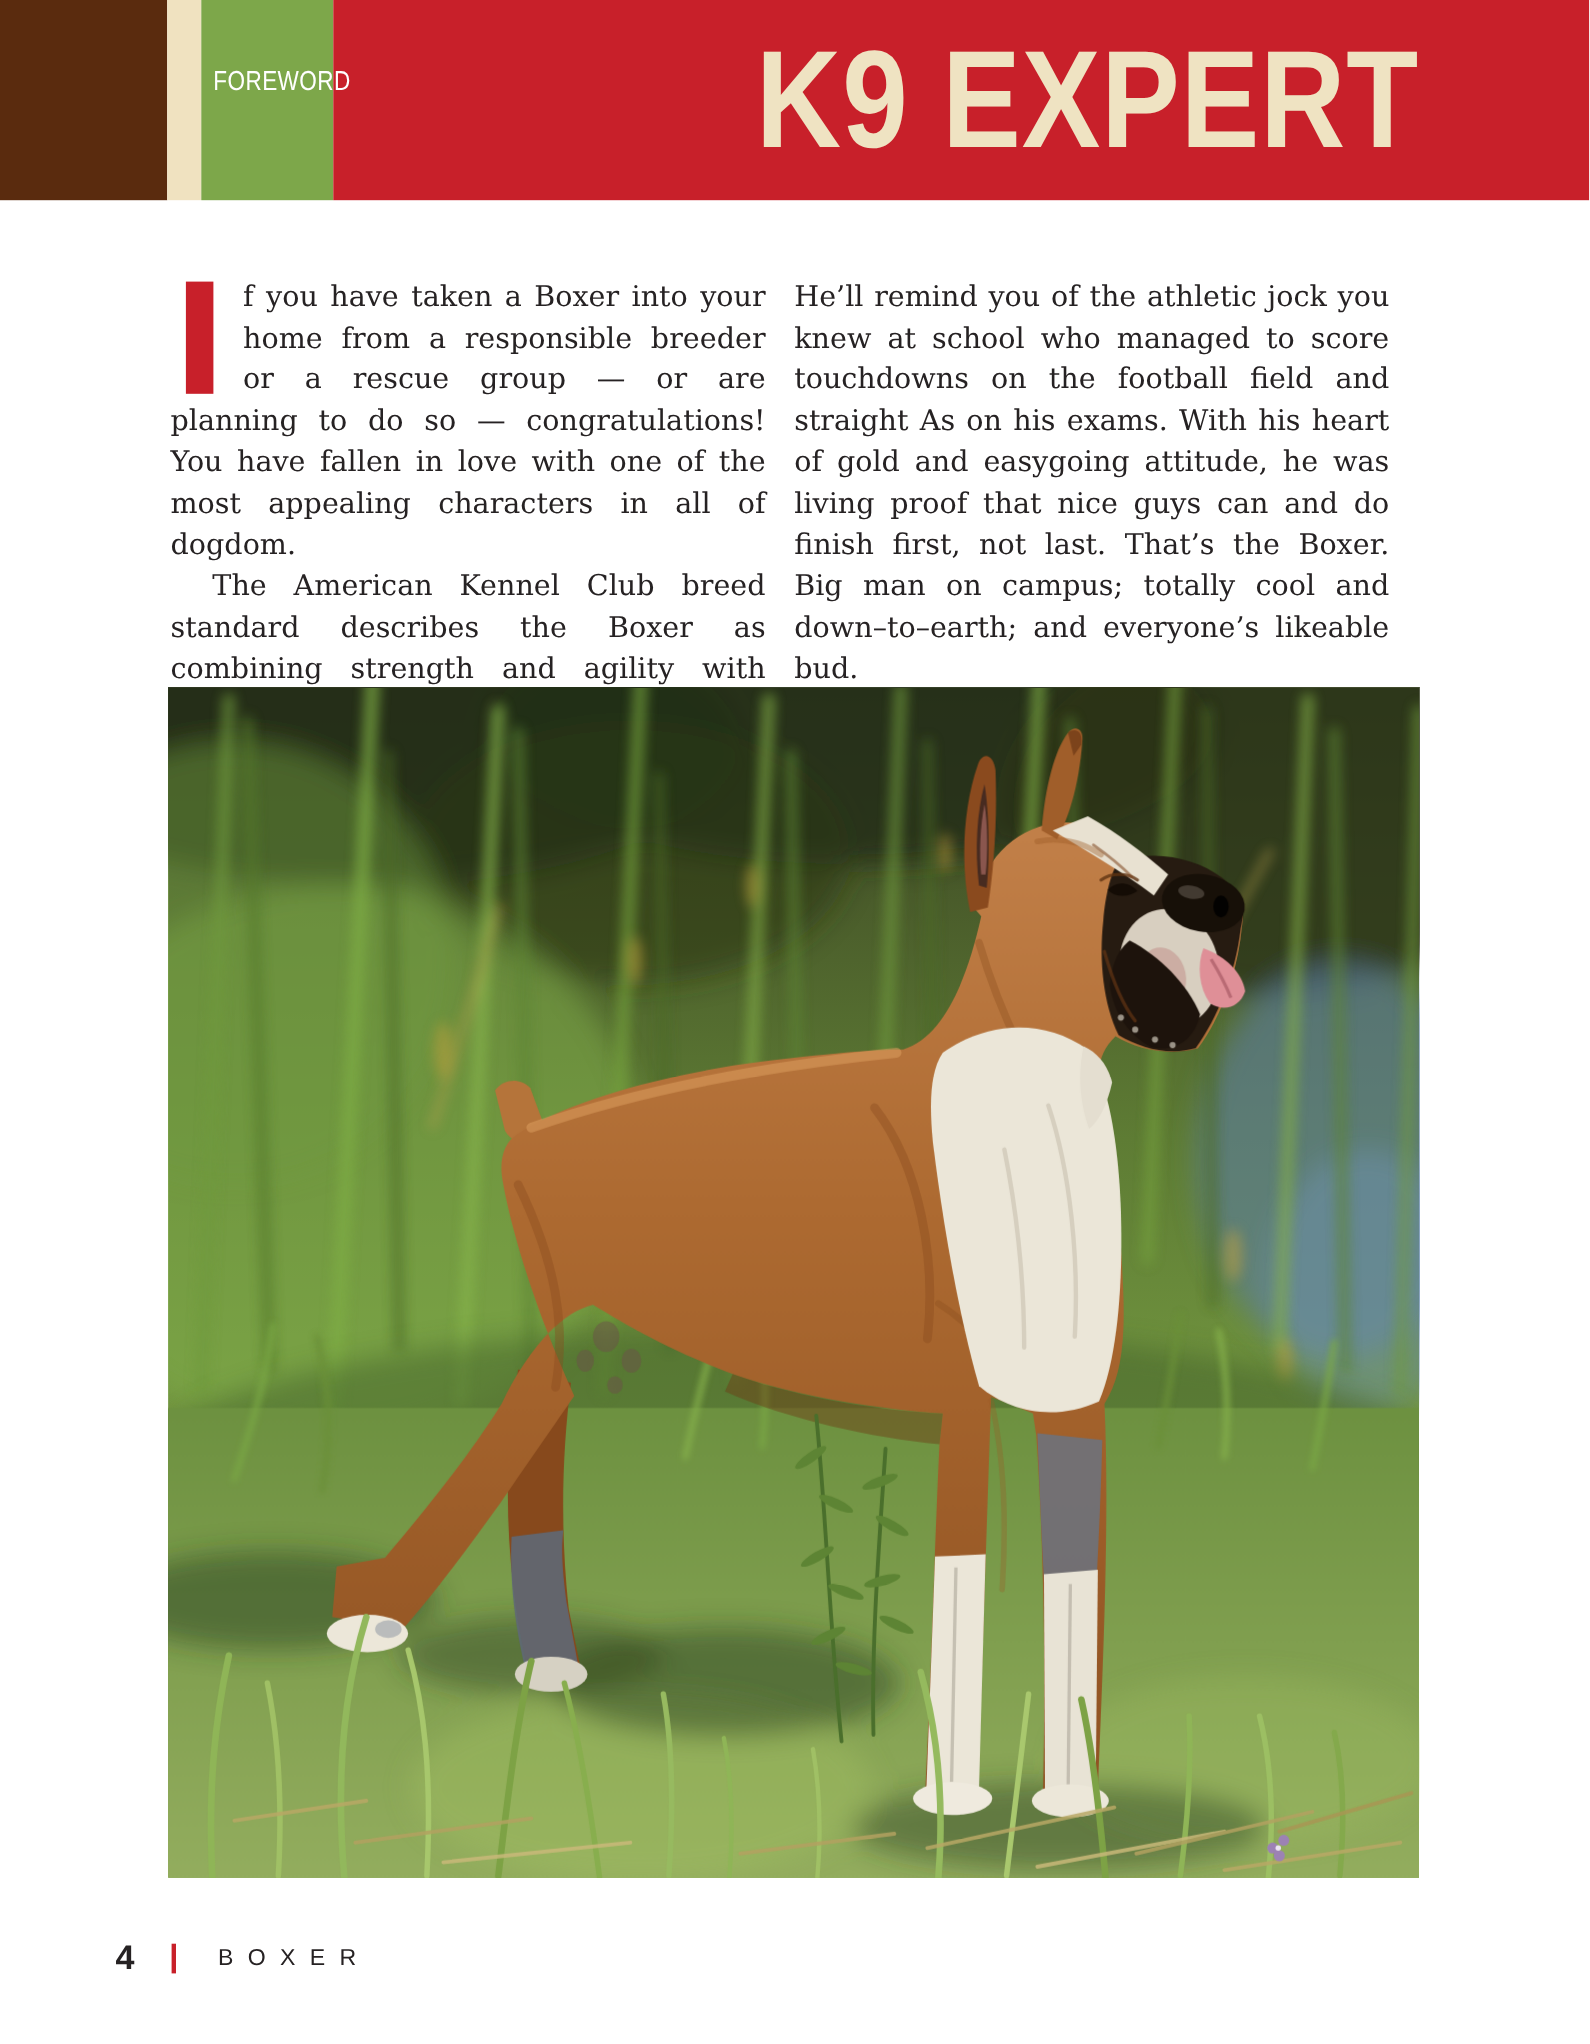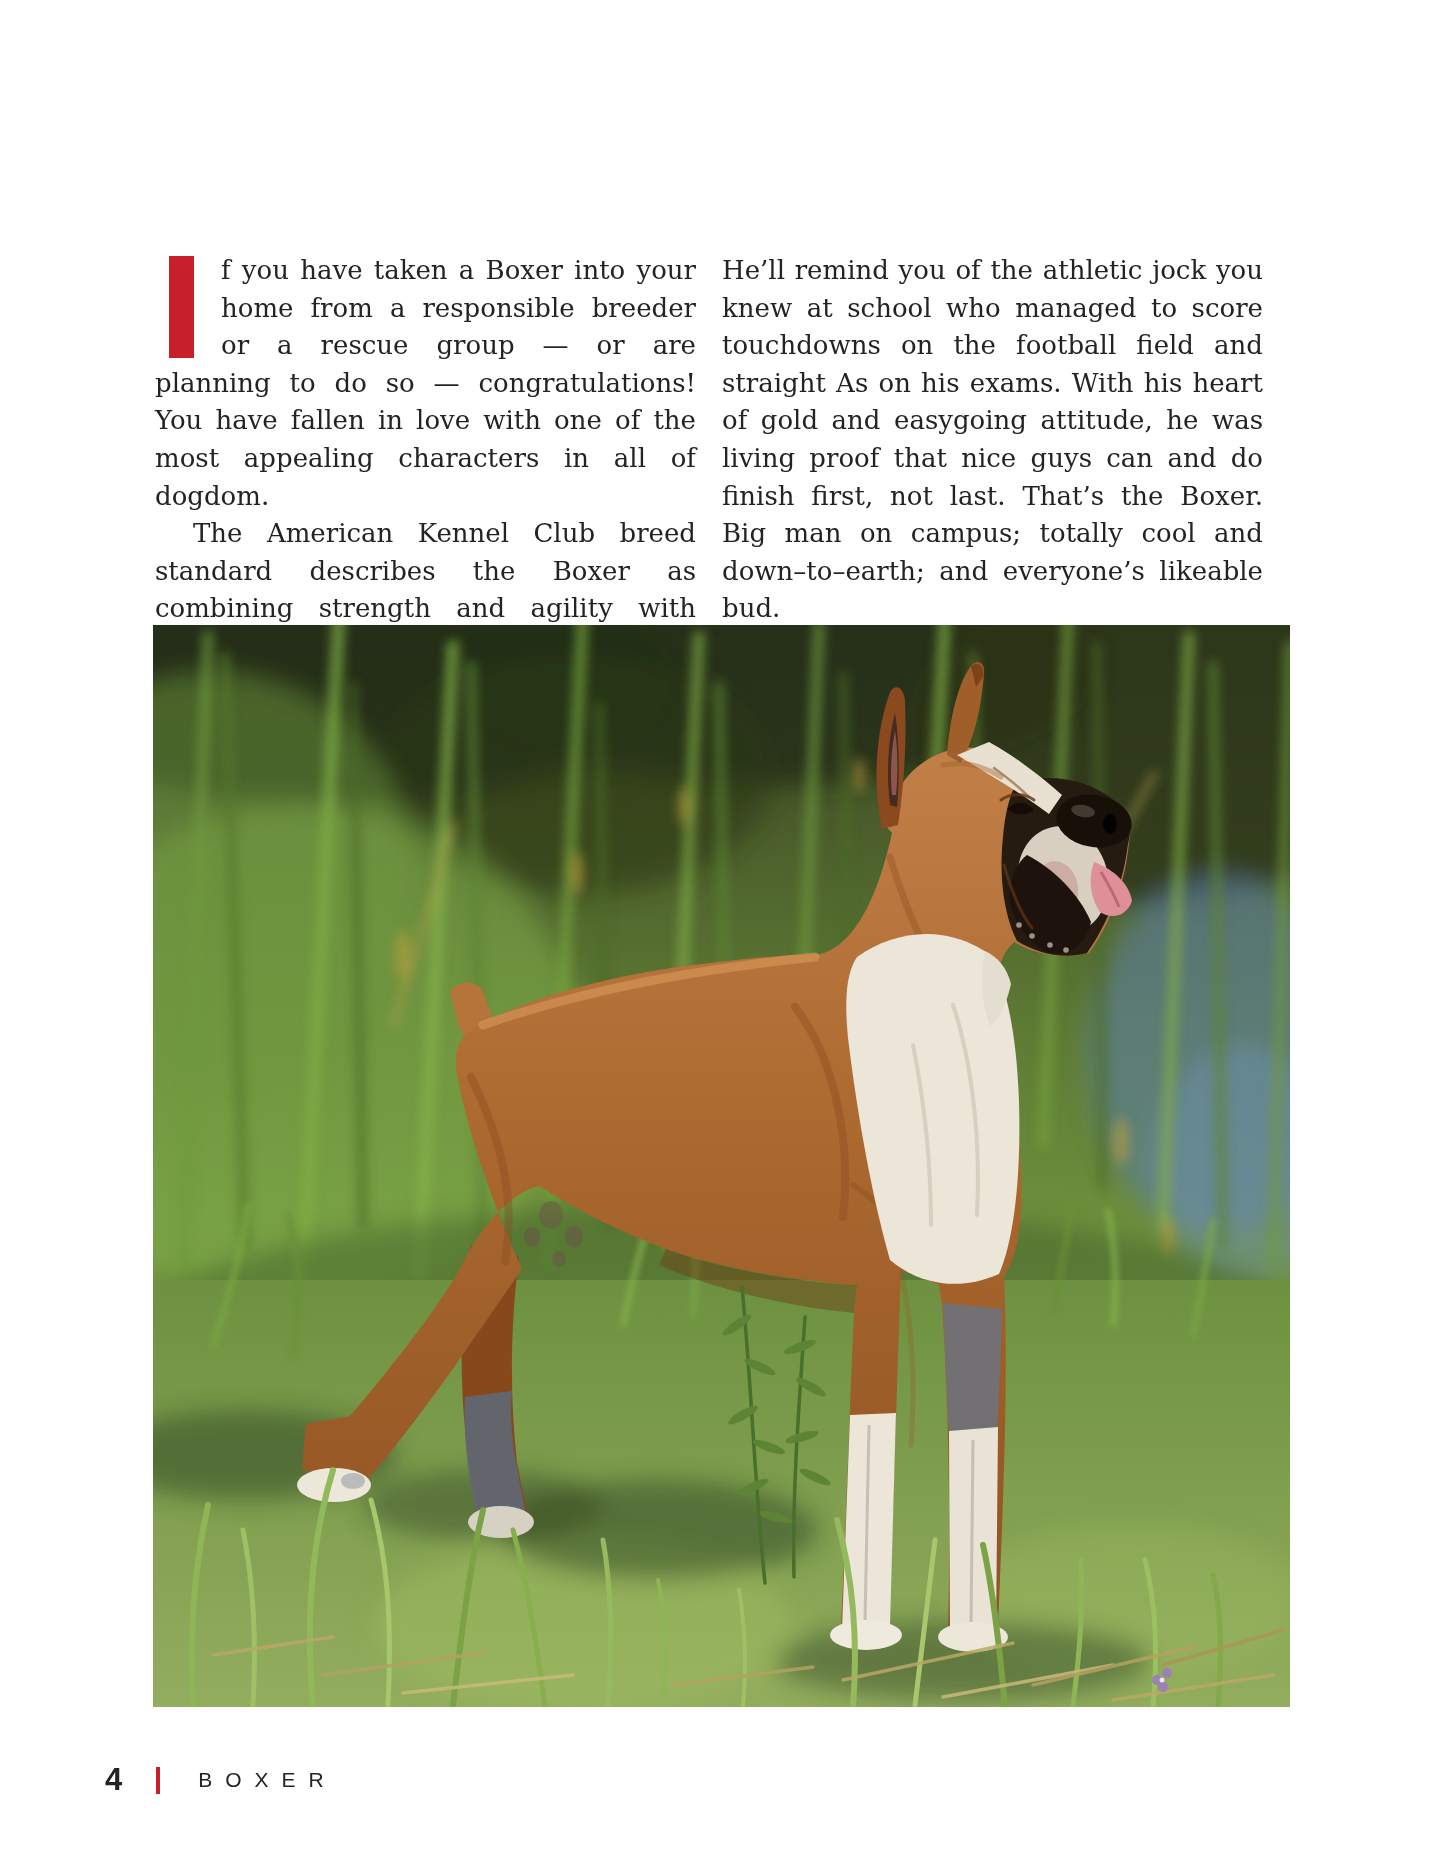--- a/index.html
+++ b/index.html
@@ -39,20 +39,28 @@
   .footer{position:absolute;left:105px;top:1764px;display:flex;align-items:center;height:32px;}
   .page-num{font-size:31px;font-weight:700;color:#262223;}
   .footer-bar{width:4px;height:27px;background:#c8202a;margin:0 38px 0 34px;}
   .book-title{font-size:21px;font-weight:400;letter-spacing:13px;color:#262223;}
 </style>
 </head>
 <body>
 
 <div class="page">
 
+  <div class="topbar">
+    <div class="block-brown"></div>
+    <div class="block-cream"></div>
+    <div class="block-green"></div>
+    <div class="block-red"></div>
+    <div class="foreword-label">FOREWORD</div>
+    <div class="k9-title">K9 EXPERT</div>
+  </div>
 
   <div class="article">
     <div class="col">
       <p>
         <span class="dropcap-box">
           <span class="dropcap">
             <span class="dropcap-letter">I</span>
           </span>
         </span><span>f you have taken a Boxer into your home from a responsible breeder or a rescue group — or are planning to do so — congratulations! You have fallen in love with one of the most appealing characters in all of dogdom.</span>
       </p>

